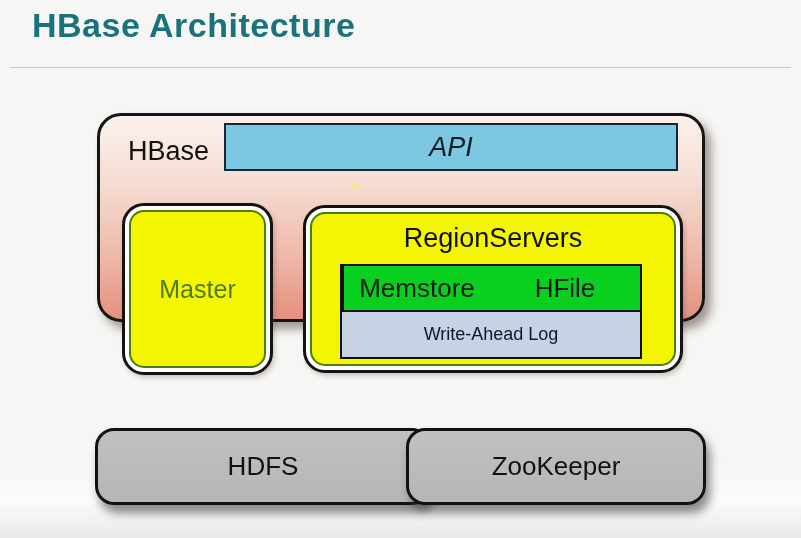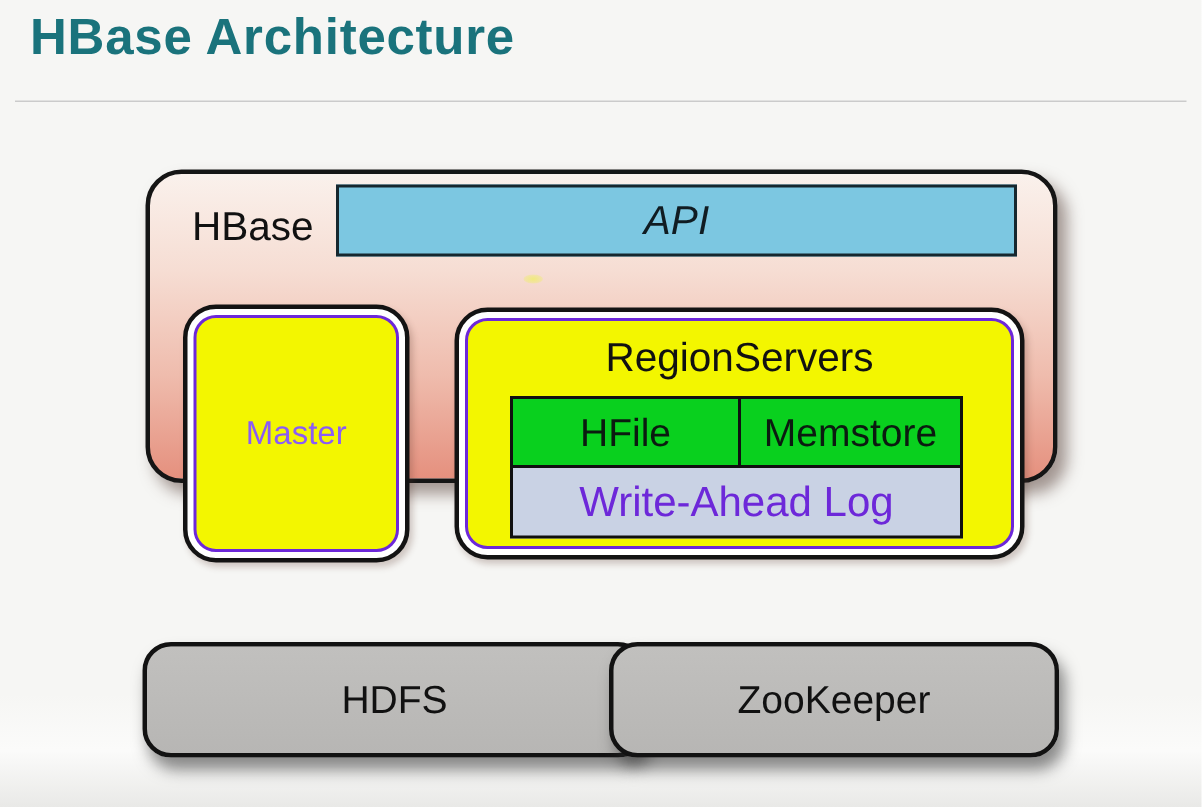--- a/index.html
+++ b/index.html
@@ -6,21 +6,21 @@
   html, body { width: 801px; height: 538px; }
   body {
     position: relative;
     overflow: hidden;
     font-family: "Liberation Sans", sans-serif;
     background: linear-gradient(180deg, #f6f6f4 0%, #f6f6f4 86%, #fbfbfa 93%, #e9e9e7 100%);
   }
 
   .page-title {
     position: absolute;
-    left: 20px; top: 6px;
+    left: 32px; top: 6px;
     font-size: 34px;
     font-weight: bold;
     color: #1a737c;
     letter-spacing: 0.5px;
   }
 
   .divider {
     position: absolute;
     left: 10px; top: 67px;
     width: 781px; height: 1px;
@@ -72,32 +72,32 @@
     position: absolute;
     border: 3px solid #131313;
     border-radius: 22px;
     background: #ffffff;
     padding: 4px;
     box-shadow: 2px 3px 4px rgba(90, 55, 45, 0.25);
   }
   .double-box-inner {
     width: 100%; height: 100%;
     background: #f3f600;
-    border: 2px solid #6d28d9;
+    border: 2px solid #4d7c0f;
     border-radius: 15px;
     position: relative;
   }
 
   .master-box { left: 22px; top: 87px; width: 151px; height: 172px; }
   .master-box .double-box-inner {
     display: flex;
     align-items: center;
     justify-content: center;
-    font-size: 22px;
-    color: #8b5cf6;
+    font-size: 25px;
+    color: #4d7c0f;
   }
 
   .rs-box { left: 203px; top: 89px; width: 380px; height: 168px; }
 
   .rs-title {
     position: absolute;
     top: 9px; left: 0;
     width: 100%;
     text-align: center;
     font-size: 27px;
@@ -127,22 +127,22 @@
   .rs-cell.memstore { flex: 1; border-left: 2px solid #101010; }
 
   .wal-bar {
     margin-top: -2px;
     height: 49px;
     border: 2px solid #101010;
     background: #c9d2e4;
     display: flex;
     align-items: center;
     justify-content: center;
-    font-size: 28px;
-    color: #6d28d9;
+    font-size: 18px;
+    color: #0f172a;
     text-align: right;
   }
 
   
   .gray-box {
     position: absolute;
     top: 428px;
     height: 77px;
     border: 3px solid #121212;
     border-radius: 19px;
@@ -173,22 +173,22 @@
 
   <div class="double-box master-box">
     <div class="double-box-inner">Master</div>
   </div>
 
   <div class="double-box rs-box">
     <div class="double-box-inner">
       <div class="rs-title">RegionServers</div>
       <div class="rs-stack">
         <div class="rs-green-row">
+          <div class="rs-cell memstore">Memstore</div>
           <div class="rs-cell hfile">HFile</div>
-          <div class="rs-cell memstore">Memstore</div>
         </div>
         <div class="wal-bar">Write-Ahead Log</div>
       </div>
     </div>
   </div>
 </div>
 
 <div class="gray-box hdfs-box">HDFS</div>
 
 <div class="gray-box zookeeper-box">ZooKeeper</div>

